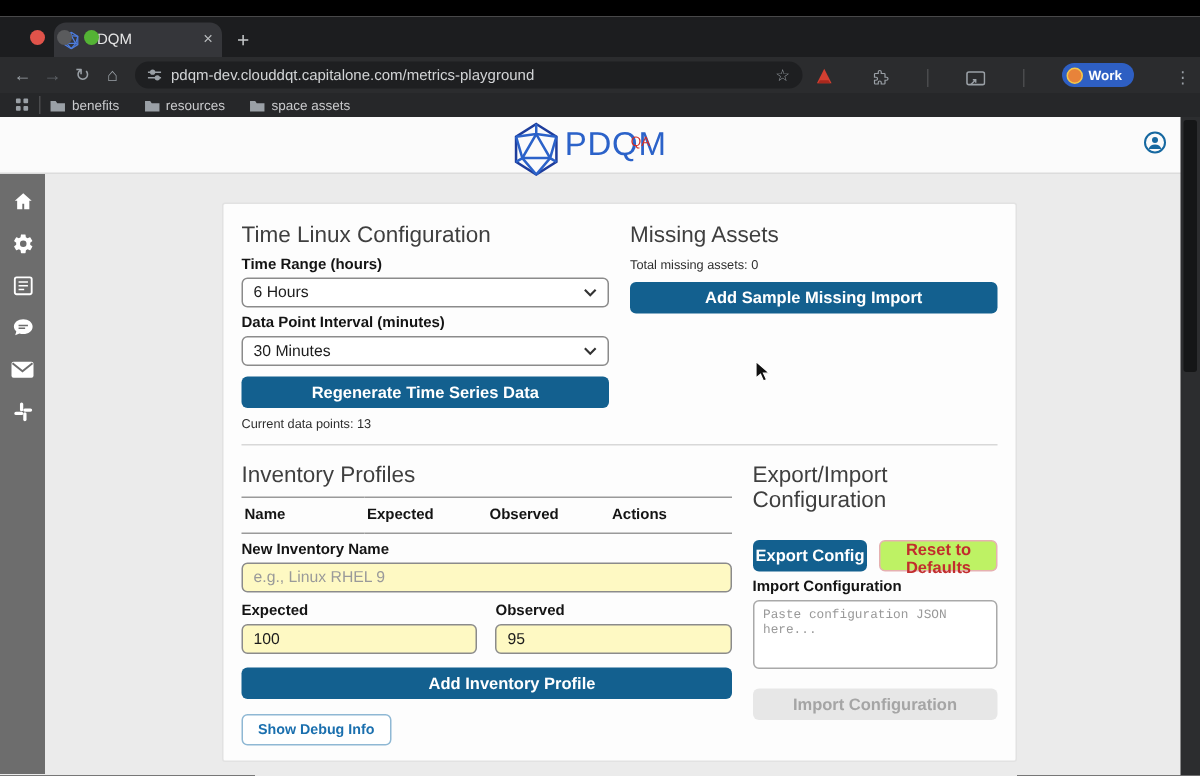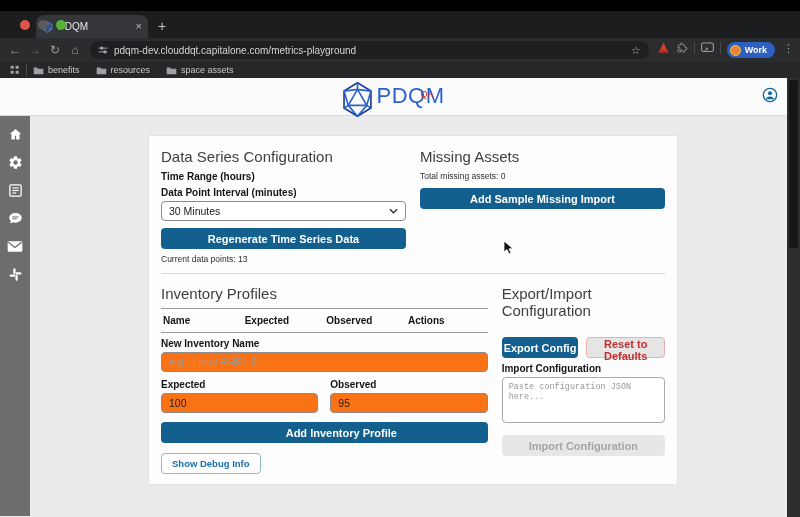--- a/index.html
+++ b/index.html
@@ -19,21 +19,21 @@
   .tab-close { color:#b9bcbe; font-size:11px; line-height:1; cursor:default; }
   .newtab { color:#c3c6c8; font-size:14px; margin:0 0 4px 10px; }
 
   .toolbar { height:24px; background:#2b2c2e; display:flex; align-items:center; padding:0 6px; gap:2px; }
   .navbtn { color:#9aa0a6; font-size:12px; width:18px; text-align:center; }
   .navbtn.dim { color:#5f6368; }
   .omnibox { flex:1; height:18px; background:#1e1f21; border-radius:9px; margin:0 6px 0 4px;
              display:flex; align-items:center; padding:0 8px; gap:6px; min-width:0; }
   .url { color:#d2d4d6; font-size:10px; flex:1; white-space:nowrap; overflow:hidden; }
   .star { color:#9aa0a6; font-size:11px; }
-  .ext-area { display:flex; align-items:flex-start; gap:6px; }
+  .ext-area { display:flex; align-items:flex-end; gap:25px; }
   .chrome-divider { width:1px; height:12px; background:#4a4b4d; }
   .profile-pill { background:#2e5fc3; border-radius:9px; height:16px; display:flex; align-items:center;
                   gap:4px; padding:0 8px 0 3px; }
   .avatar { width:11px; height:11px; border-radius:50%; background:#e8833a; border:1px solid #f2c94c; }
   .profile-label { color:#fff; font-size:9px; font-weight:bold; }
   .kebab { color:#9aa0a6; font-size:11px; margin-left:2px; }
 
   .bookmarks { height:16px; background:#262729; display:flex; align-items:center; padding:0 10px; gap:6px; }
   .bm-item { display:flex; align-items:center; gap:4px; margin-right:10px; }
   .bm-label { color:#c9cacc; font-size:9px; }
@@ -64,32 +64,32 @@
   .tiny { font-size:8.5px; color:#2e2e2e; margin-top:5px; }
 
   .selectbox { height:20px; border:1px solid #8b8b8b; border-radius:4px; background:#fff;
                display:flex; align-items:center; justify-content:space-between; padding:0 7px; }
   .selectbox .sel-val { font-size:10.5px; color:#1c1c1c; }
 
   .btn { display:block; width:100%; border:none; border-radius:4px; height:21px; font-family:inherit;
          font-size:11px; font-weight:bold; cursor:pointer; }
   .btn-primary { background:#13608f; color:#fff; margin-top:7px; }
   .btn-disabled { background:#e7e7e7; color:#a5a5a5; margin-top:8px; cursor:default; }
-  .btn-outline-red { background:#e5e5e5; color:#c22d2d; border:1px solid #e6b1b1; }
+  .btn-outline-red { background:#bef264; color:#c22d2d; border:1px solid #e6b1b1; }
   .btn-debug { display:inline-block; width:auto; background:#fff; border:1px solid #8fb8d4; color:#1a6fae;
                font-size:9.5px; font-weight:bold; padding:4px 10px; height:auto; border-radius:4px; margin-top:10px; }
 
   .hr { border:none; border-top:1px solid #d8d8d8; margin:9px 0 7px 0; }
 
   table.inv { width:100%; border-collapse:collapse; margin-top:2px; }
   table.inv th { text-align:left; font-size:10px; font-weight:bold; color:#141414; padding:6px 2px;
                  border-top:1px solid #9a9a9a; border-bottom:1px solid #9a9a9a; width:25%; }
 
   .text-input { width:100%; height:20px; border:1px solid #8b8b8b; border-radius:4px; padding:0 7px;
-                font-size:10.5px; color:#1c1c1c; font-family:inherit; background:#f97316; }
+                font-size:10.5px; color:#1c1c1c; font-family:inherit; background:#fef9c3; }
   .text-input::placeholder { color:#9a9a9a; }
   .pair { display:flex; gap:12px; margin-top:2px; }
   .pair > div { flex:1; min-width:0; }
 
   .export-btn-row { display:flex; gap:8px; margin-top:2px; }
   .export-btn-row .btn { margin-top:12px; flex:1; }
   textarea.import { width:100%; height:46px; border:1px solid #a9a9a9; border-radius:4px; resize:none;
                     font-family:"Liberation Mono", monospace; font-size:8.5px; color:#333; padding:4px 6px; background:#fff; }
   textarea.import::placeholder { color:#999; }
 
@@ -266,22 +266,28 @@
             </g>
           </svg>
         </div>
       </div>
 
       <div class="main">
         <div class="card card1">
 
           <div class="cols">
             <div class="col-half">
-              <h2 class="section">Data Series Configuration</h2>
+              <h2 class="section">Time Linux Configuration</h2>
               <div class="field-label">Time Range (hours)</div>
+              <div class="selectbox">
+                <span class="sel-val">6 Hours</span>
+                <svg width="9" height="6" viewBox="0 0 10 6">
+                  <path d="M1 1 L5 5 L9 1" fill="none" stroke="#333" stroke-width="1.6"></path>
+                </svg>
+              </div>
               <div class="field-label">Data Point Interval (minutes)</div>
               <div class="selectbox">
                 <span class="sel-val">30 Minutes</span>
                 <svg width="9" height="6" viewBox="0 0 10 6">
                   <path d="M1 1 L5 5 L9 1" fill="none" stroke="#333" stroke-width="1.6"></path>
                 </svg>
               </div>
               <button class="btn btn-primary">Regenerate Time Series Data</button>
               <div class="tiny">Current data points: 13</div>
             </div>

